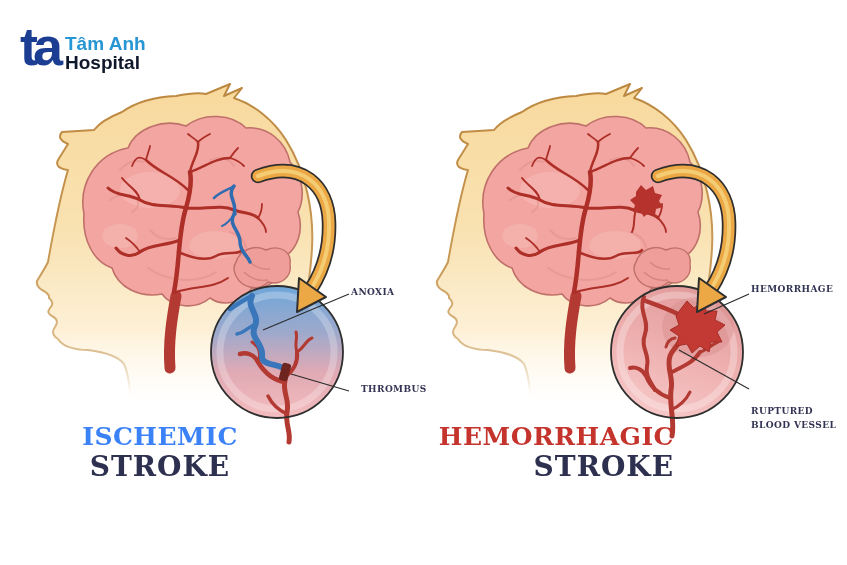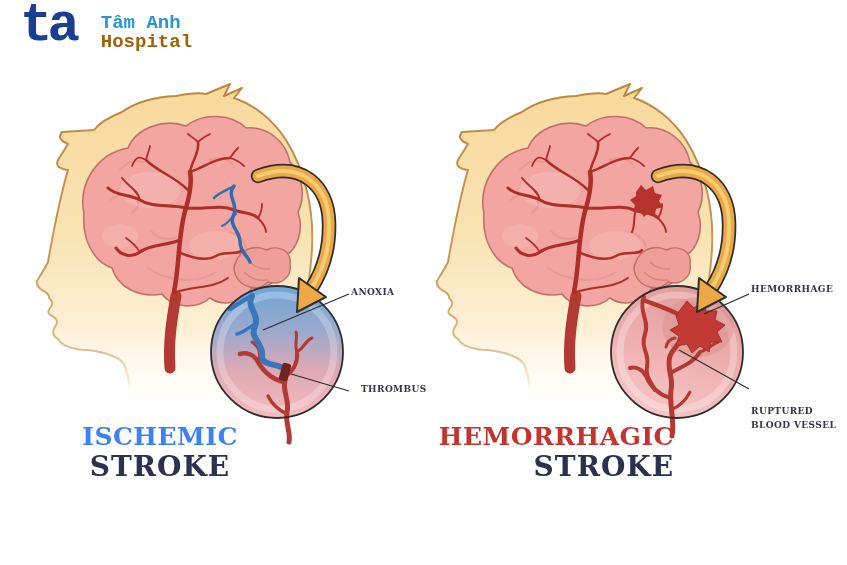--- a/index.html
+++ b/index.html
@@ -2,27 +2,27 @@
 <html><head>
 <meta charset="utf-8">
 <style>
   html,body{margin:0;padding:0;background:#fff;}
   .stage{
     position:relative;width:847px;height:565px;background:#ffffff;
     overflow:hidden;font-family:"DejaVu Serif",serif;
   }
   .artwork{position:absolute;left:0;top:0;}
   
-  .logo{position:absolute;left:20px;top:4px;display:flex;align-items:flex-start;gap:21px;
-        font-family:Liberation Mono, monospace;}
+  .logo{position:absolute;left:20px;top:24px;display:flex;align-items:flex-start;gap:2px;
+        font-family:Liberation Sans, sans-serif;}
   .logo-mark{font-size:54px;font-weight:bold;color:#1c3e92;line-height:.82;
              letter-spacing:-5px;padding-right:5px;}
   .logo-names{padding-top:10px;}
   .logo-name-top{color:#2796d4;font-size:19px;font-weight:bold;line-height:1.02;}
-  .logo-name-bottom{color:#a16207;font-size:19px;font-weight:bold;line-height:1.02;}
+  .logo-name-bottom{color:#0f172a;font-size:19px;font-weight:bold;line-height:1.02;}
   
   .callout{position:absolute;font-size:9px;font-weight:bold;color:#333354;
            letter-spacing:.4px;white-space:nowrap;}
   .callout-anoxia{left:351px;top:287px;}
   .callout-thrombus{left:361px;top:384px;}
   .callout-hemorrhage{left:751px;top:284px;}
   .callout-ruptured{left:751px;top:375px;line-height:1.5;margin-top:30px;}
   
   .panel-title{position:absolute;width:240px;text-align:center;font-weight:bold;}
   .panel-title .line-top{font-size:25px;letter-spacing:.5px;line-height:1.0;}

